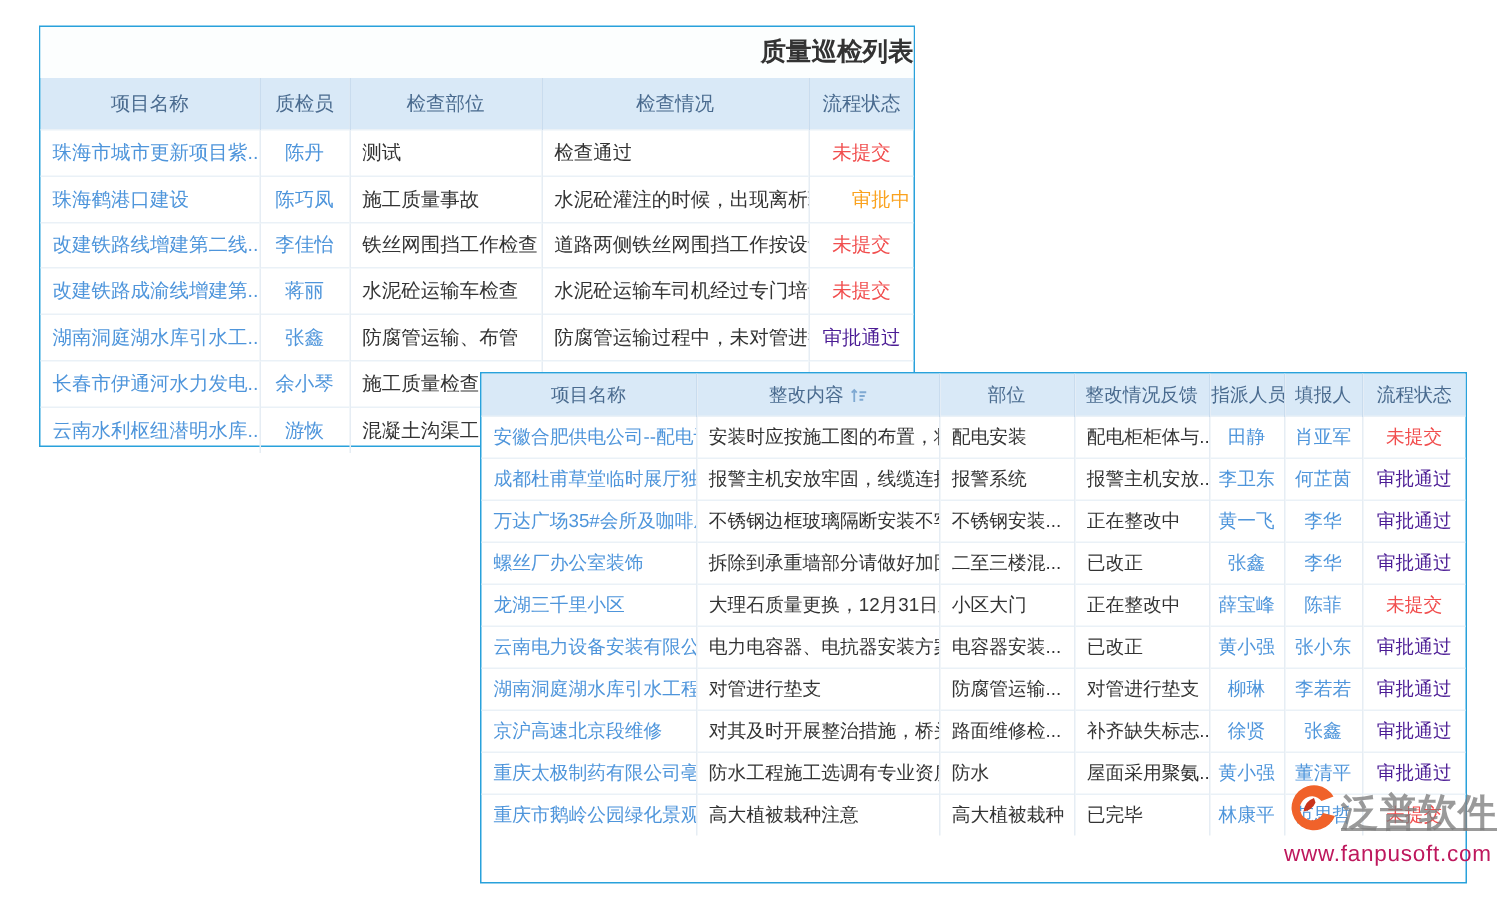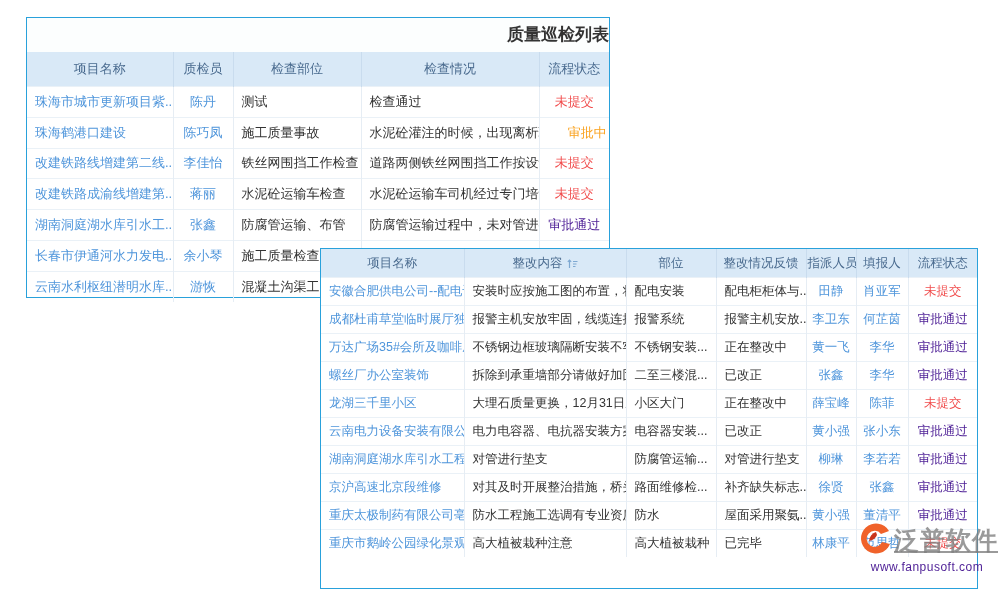--- a/index.html
+++ b/index.html
@@ -34,21 +34,21 @@
   .st-orange span{color:#FAA21E;margin-left:26px;}
   .st-green span{color:#4c1d95;}
   .st-none span{color:transparent;}
 
   .sort-icon{display:inline-block;vertical-align:-2px;margin-left:4px;}
 
   
   #watermark{position:absolute;left:856px;top:522px;width:142px;z-index:10;pointer-events:none;}
   .wm-row{display:flex;align-items:center;}
   .wm-brand{font-size:25px;font-weight:700;color:rgba(125,125,125,0.78);letter-spacing:1px;text-decoration:underline;}
-  .wm-url{font-size:12px;color:#4c1d95;text-align:center;margin-top:1px;letter-spacing:0.5px;}
+  .wm-url{font-size:15px;color:#be185d;margin-top:1px;letter-spacing:0.5px;}
 </style>
 </head>
 <body>
 
 <div class="stage">
 
   <div class="panel" id="inspection-panel">
     <div class="tbl-title">质量巡检列表</div>
     <table>
       <colgroup>

